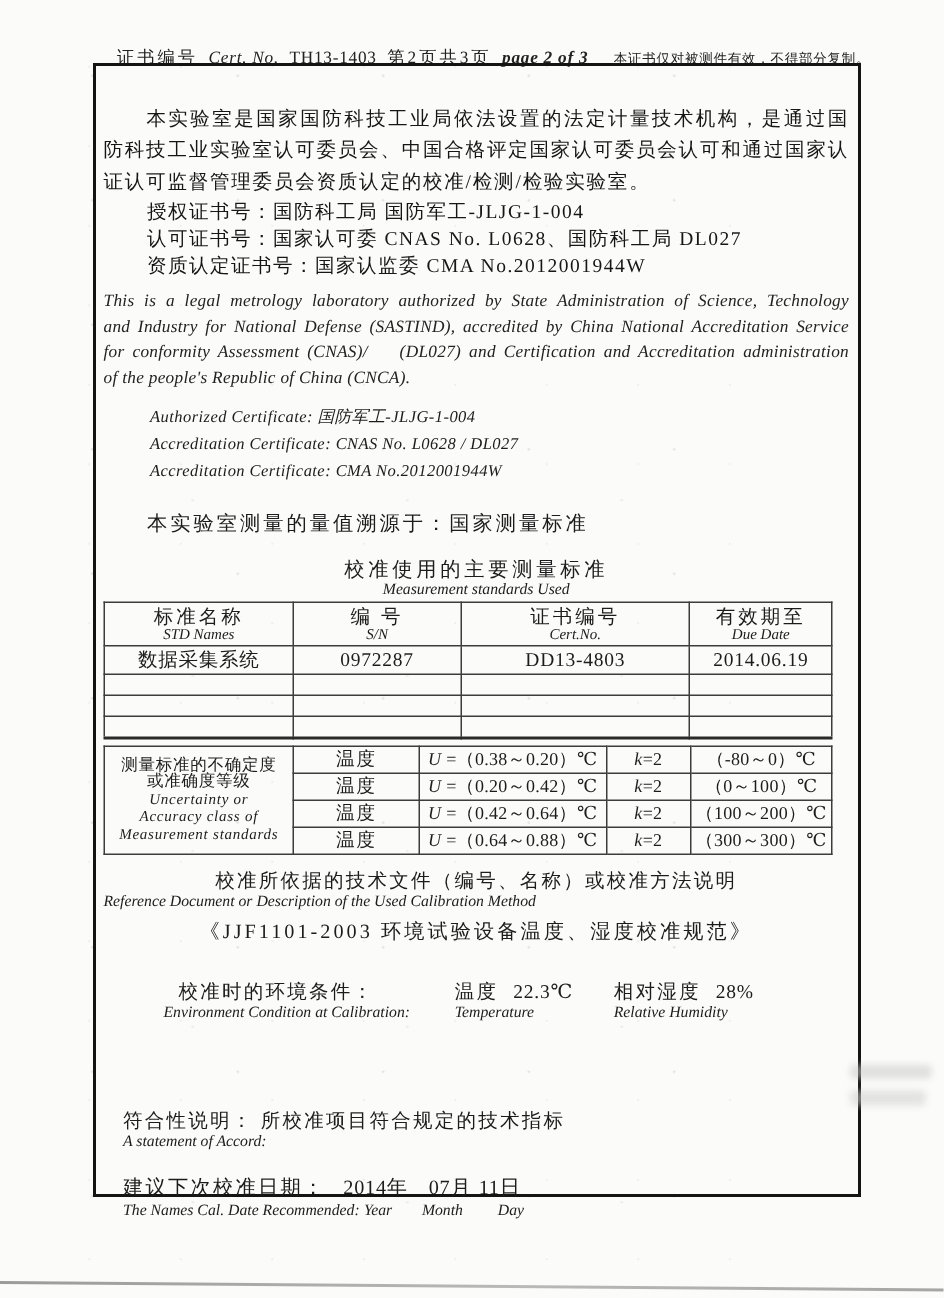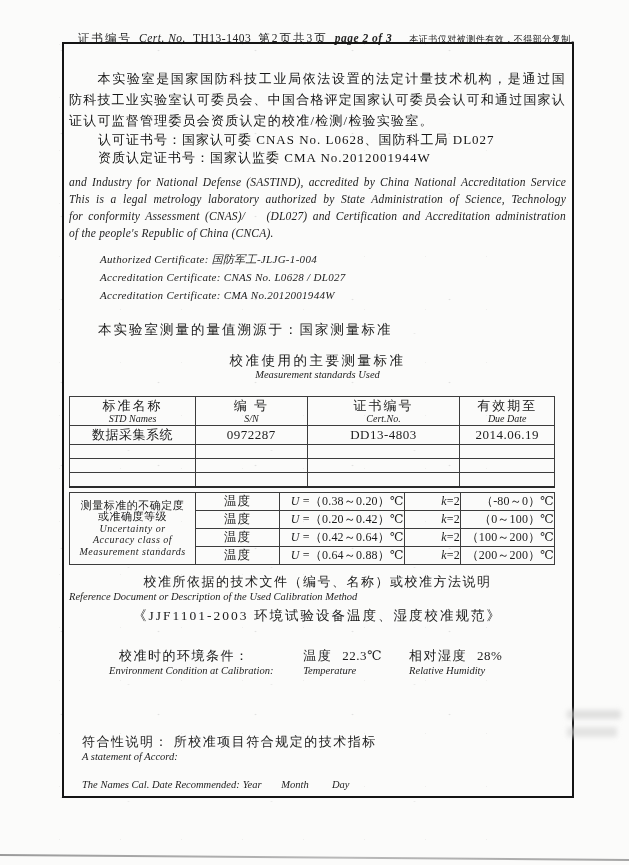--- a/index.html
+++ b/index.html
@@ -46,32 +46,32 @@
   .p-en .ln{line-height:17px;text-align:justify;text-align-last:justify;white-space:pre-wrap;letter-spacing:.2px;}
   .p-en .ln.last{text-align-last:left;}
   .cert-en{margin-top:8px;}
   .cert-en .ln{font-size:11px;font-style:italic;line-height:18px;padding-left:31px;letter-spacing:.3px;}
   .trace{margin-top:16px;}
   .trace .cn{font-size:13.5px;letter-spacing:2px;padding-left:29px;line-height:20px;}
   .trace .en{font-size:11px;font-style:italic;padding-left:26px;line-height:18px;margin-top:2px;letter-spacing:.3px;}
   .tbl-title{margin-top:13px;text-align:center;font-size:13.5px;letter-spacing:2.5px;line-height:16px;}
   .tbl-sub{text-align:center;font-size:10.5px;font-style:italic;line-height:12px;}
   table{border-collapse:collapse;width:486px;table-layout:fixed;}
-  .std-table{margin-top:15px;border:1.5px solid #2a2a2a;border-bottom-width:2px;}
+  .std-table{margin-top:1px;border:1.5px solid #2a2a2a;border-bottom-width:2px;}
   .std-table td{border:1px solid #3c3c3c;text-align:center;vertical-align:middle;padding:0;}
   .std-table .h-cn{font-size:13px;letter-spacing:2px;line-height:15px;padding-top:1px;}
   .std-table .h-en{font-size:10px;font-style:italic;line-height:11px;padding-bottom:1px;}
   .std-table .data td{font-size:13px;letter-spacing:.5px;height:18px;line-height:18px;}
   .std-table .empty td{height:13px;}
   .unc-table{margin-top:4px;border:1.5px solid #2a2a2a;}
   .unc-table td{border:1px solid #3c3c3c;text-align:center;vertical-align:middle;padding:0;height:14px;}
   .unc-table .lbl{font-size:11px;letter-spacing:.5px;line-height:11.5px;}
   .unc-table .lbl .e{font-style:italic;font-size:10px;}
   .unc-table .qty{font-size:12.5px;letter-spacing:1px;}
-  .unc-table .uexp,.unc-table .kv,.unc-table .rng{font-size:12px;letter-spacing:.2px;text-align:right;}
+  .unc-table .uexp,.unc-table .kv,.unc-table .rng{font-size:12px;letter-spacing:.2px;}
   .it-sym{font-style:italic;font-family:"Liberation Serif",serif;}
   .ref{margin-top:8px;}
   .ref .t-cn{text-align:center;font-size:13px;letter-spacing:1.5px;line-height:17px;}
   .ref .t-en{font-size:10.5px;font-style:italic;line-height:13px;}
   .ref .doc{text-align:center;font-size:13.5px;letter-spacing:2px;line-height:18px;margin-top:4px;}
   .env{display:flex;margin-top:23px;padding-left:40px;}
   .env .g1{width:198px;}
   .env .g2{width:108px;}
   .env .g3{width:160px;}
   .env .cn{font-size:13px;letter-spacing:1.5px;line-height:16px;white-space:nowrap;}
@@ -115,26 +115,27 @@
     <span>TH13-1403</span>
     <span class="cn">第2页共3页</span>
     <span class="b-it">page 2 of 3</span>
     <span class="notice">本证书仅对被测件有效，不得部分复制。</span>
   </div>
 
   <div class="frame">
 
     <div class="p-cn">本实验室是国家国防科技工业局依法设置的法定计量技术机构，是通过国防科技工业实验室认可委员会、中国合格评定国家认可委员会认可和通过国家认证认可监督管理委员会资质认定的校准/检测/检验实验室。</div>
 
+    <div class="cert-line first">授权证书号：国防科工局  国防军工-JLJG-1-004</div>
     <div class="cert-line">认可证书号：国家认可委  CNAS No. L0628、国防科工局  DL027</div>
     <div class="cert-line">资质认定证书号：国家认监委  CMA No.2012001944W</div>
 
     <div class="p-en">
+      <div class="ln">This is a legal metrology laboratory authorized by State Administration of Science, Technology</div>
       <div class="ln">and Industry for National Defense (SASTIND), accredited by China National Accreditation Service</div>
-      <div class="ln">This is a legal metrology laboratory authorized by State Administration of Science, Technology</div>
       <div class="ln">for conformity Assessment (CNAS)/    (DL027) and Certification and Accreditation administration</div>
       <div class="ln last">of the people's Republic of China (CNCA).</div>
     </div>
 
     <div class="cert-en">
       <div class="ln">Authorized Certificate:  国防军工-JLJG-1-004</div>
       <div class="ln">Accreditation Certificate: CNAS No. L0628 / DL027</div>
       <div class="ln">Accreditation Certificate: CMA No.2012001944W</div>
     </div>
 
@@ -229,21 +230,21 @@
       <tr>
         <td class="qty">温度</td>
         <td class="uexp"><span class="it-sym">U</span><span> =（0.42～0.64）℃</span></td>
         <td class="kv"><span class="it-sym">k</span><span>=2</span></td>
         <td class="rng">（100～200）℃</td>
       </tr>
       <tr>
         <td class="qty">温度</td>
         <td class="uexp"><span class="it-sym">U</span><span> =（0.64～0.88）℃</span></td>
         <td class="kv"><span class="it-sym">k</span><span>=2</span></td>
-        <td class="rng">（200～200）℃</td>
+        <td class="rng">（300～300）℃</td>
       </tr>
     </tbody>
       </table>
 
     <div class="ref">
       <div class="t-cn">校准所依据的技术文件（编号、名称）或校准方法说明</div>
       <div class="t-en">Reference Document or Description of the Used Calibration Method</div>
       <div class="doc">《JJF1101-2003 环境试验设备温度、湿度校准规范》</div>
     </div>
 
@@ -264,20 +265,26 @@
 
     <div class="accord">
       <div class="cn">
         <span>符合性说明：</span>
         <span class="v">所校准项目符合规定的技术指标</span>
       </div>
       <div class="en">A statement of Accord:</div>
     </div>
 
     <div class="nextcal">
+      <div class="cn">
+        <span class="lab">建议下次校准日期：</span>
+        <span class="y">2014年</span>
+        <span class="m">07月</span>
+        <span class="m">11日</span>
+      </div>
       <div class="en">
         <span class="lab">The Names Cal. Date Recommended:</span>
         <span class="y">Year</span>
         <span class="m">Month</span>
         <span>Day</span>
       </div>
     </div>
 
   </div>
 

